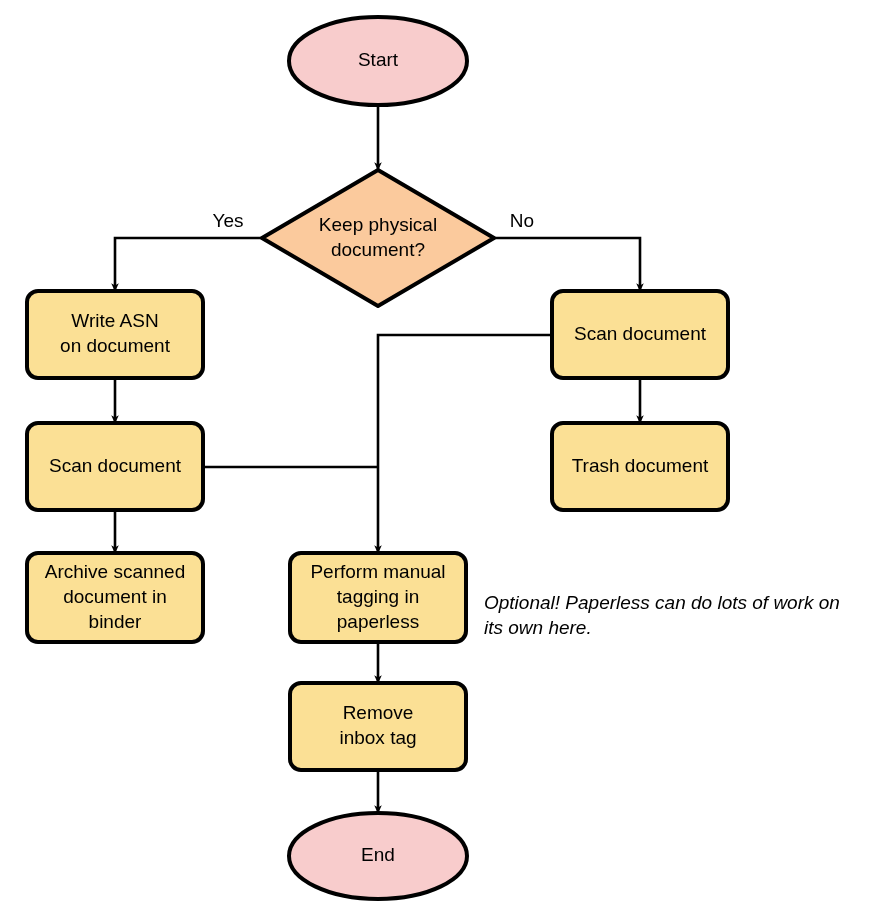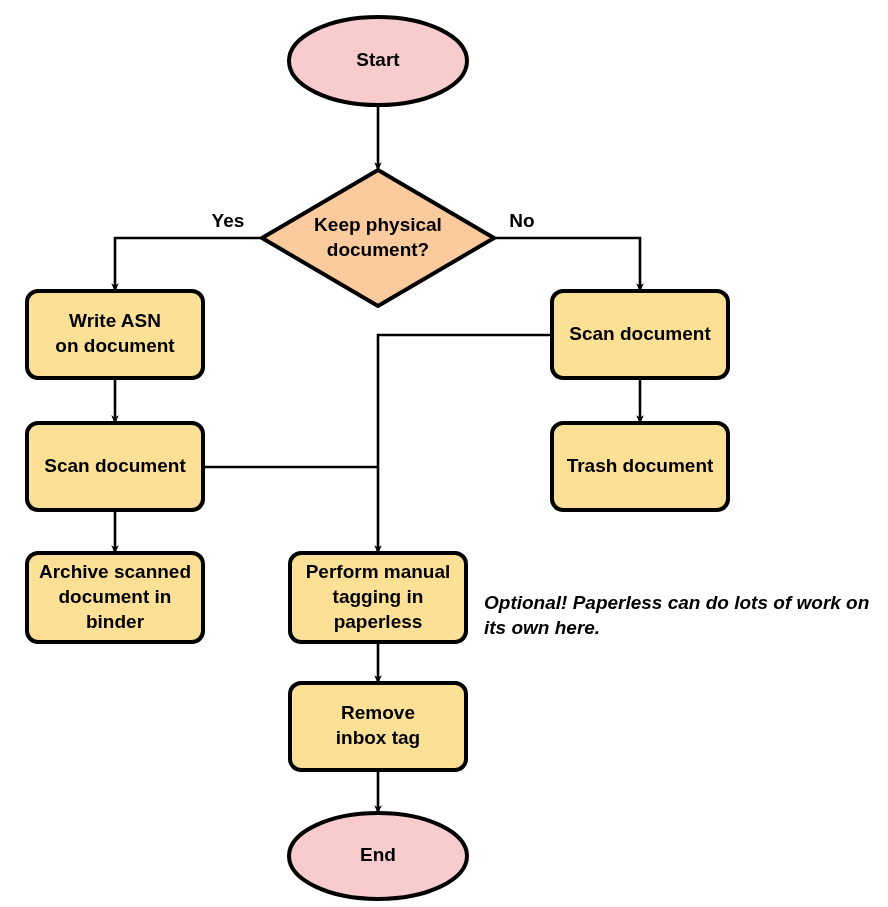--- a/index.html
+++ b/index.html
@@ -11,21 +11,20 @@
   body {
     width: 888px;
     height: 907px;
     overflow: hidden;
     font-family: "Liberation Sans", sans-serif;
   }
   #flowchart-root {
     position: relative;
     width: 888px;
     height: 907px;
-    font-weight: bold;
   }
   svg#flow-svg {
     display: block;
     width: 888px;
     height: 907px;
   }
   .node-shape {
     stroke: #000000;
     stroke-width: 4;
     stroke-linejoin: round;

